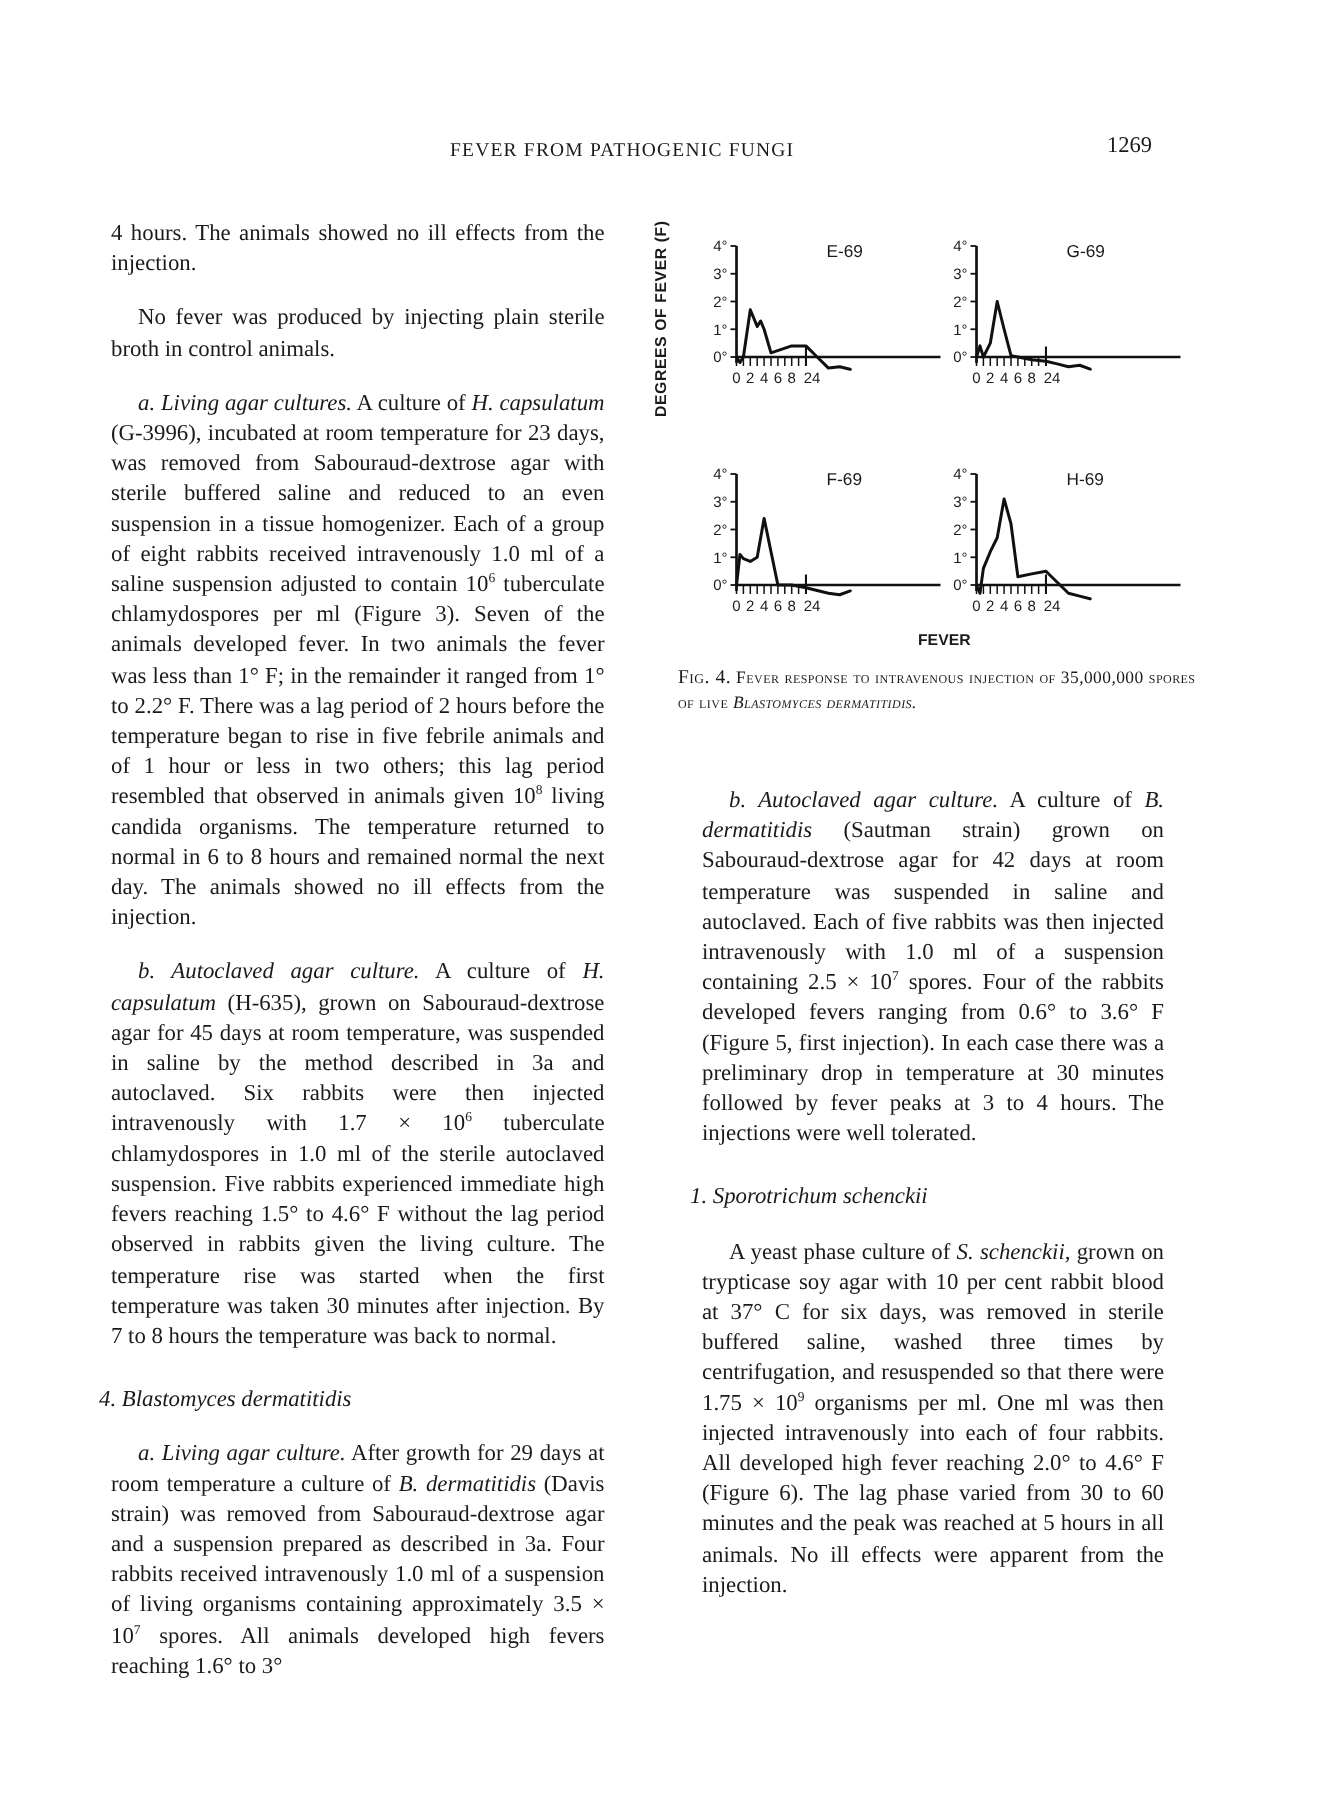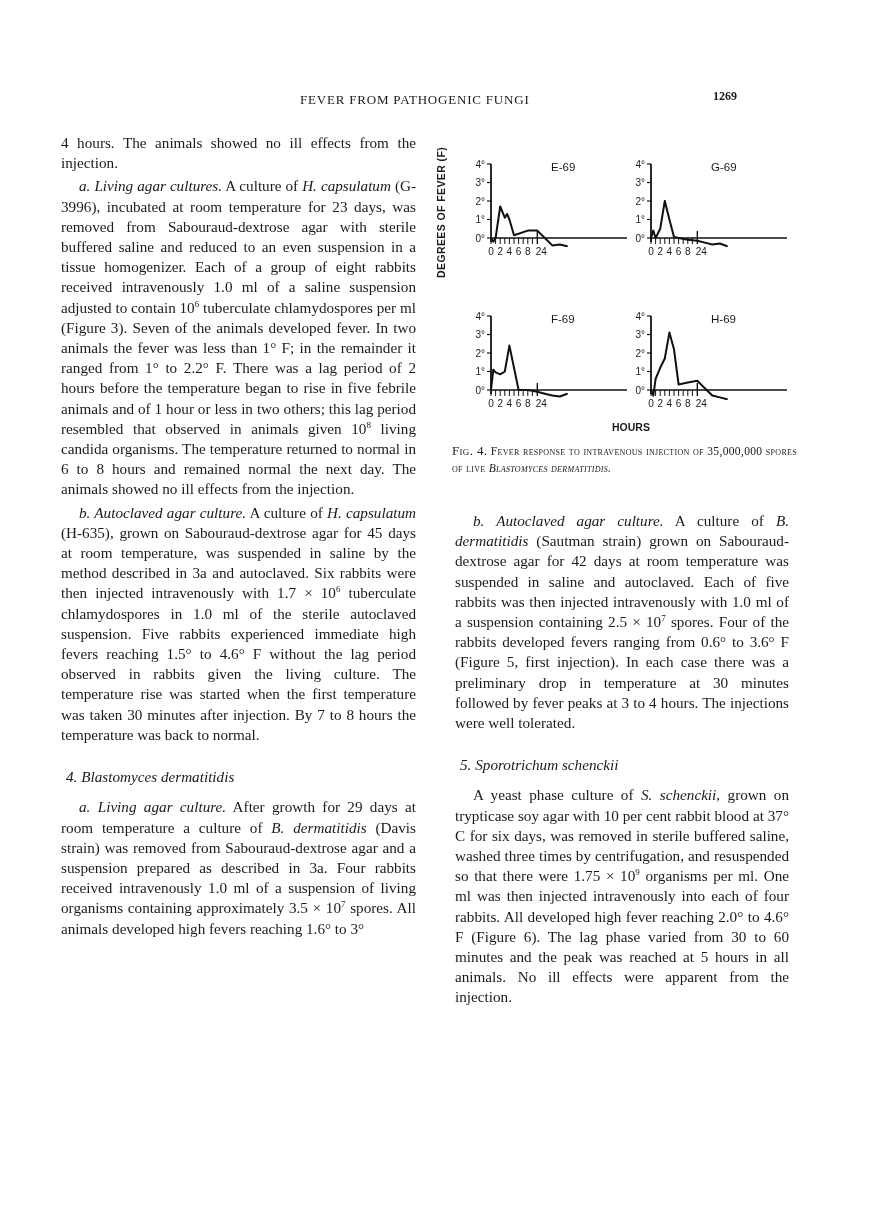--- a/index.html
+++ b/index.html
@@ -1,23 +1,23 @@
 <!DOCTYPE html>
 <html><head>
 <meta charset="utf-8">
 <style>
   html, body { margin:0; padding:0; background:#ffffff; }
   body { width:890px; height:1209px; position:relative; overflow:hidden;
          font-family:"Liberation Serif","DejaVu Serif",serif; color:#1a1a1a; }
   .running-head { position:absolute; top:92px; left:300px; font-size:13px; letter-spacing:0.8px; }
-  .page-num { position:absolute; top:89px; left:713px; font-size:12px;font-weight:bold; }
+  .page-num { position:absolute; top:89px; left:738px; font-size:15px; }
   .col { position:absolute; font-size:15.2px; line-height:20.2px; text-align:justify; }
   .col-left { left:58px; top:130px; width:361px; }
   .col-right { left:452px; top:508px; width:340px; }
-  .col p { margin:3px; text-indent:18px; }
+  .col p { margin:16px; text-indent:18px; }
   .col p.noindent { text-indent:0; }
   .col p span.i, .i { font-style:italic; }
   .heading { font-style:italic; margin:22px 0 10px 8px !important; text-indent:0 !important; }
   .heading.first { margin-top:20px !important; }
   .sup { font-size:9px; vertical-align:6px; line-height:0; }
   .figure { position:absolute; left:455px; top:128px; width:340px; height:310px; }
   .ylabel { position:absolute; left:-20px; top:150px; transform:rotate(-90deg); transform-origin:left top;
             font-family:"Liberation Sans","DejaVu Sans",sans-serif; font-size:10.5px; font-weight:bold; letter-spacing:0.4px; white-space:nowrap; }
   .xlabel { position:absolute; left:157px; top:293px; font-family:"Liberation Sans","DejaVu Sans",sans-serif; font-size:10.5px; font-weight:bold; }
   .panel { position:absolute; width:160px; height:140px; }
@@ -28,20 +28,21 @@
   .panel-title { font-family:"Liberation Sans","DejaVu Sans",sans-serif; font-size:11.5px; fill:#1a1a1a; }
 </style>
 </head>
 <body>
 
 <div class="running-head">FEVER FROM PATHOGENIC FUNGI</div>
 <div class="page-num">1269</div>
 
 <div class="col col-left">
   <p class="noindent">4 hours. The animals showed no ill effects from the injection.</p>
+  <p>No fever was produced by injecting plain sterile broth in control animals.</p>
   <p><span class="i">a. Living agar cultures.</span><span> A culture of </span><span class="i">H. capsulatum</span><span> (G-3996), incubated at room temperature for 23 days, was removed from Sabouraud-dextrose agar with sterile buffered saline and reduced to an even suspension in a tissue homogenizer. Each of a group of eight rabbits received intravenously 1.0 ml of a saline suspension adjusted to contain 10</span><span class="sup">6</span><span> tuberculate chlamydospores per ml (Figure 3). Seven of the animals developed fever. In two animals the fever was less than 1° F; in the remainder it ranged from 1° to 2.2° F. There was a lag period of 2 hours before the temperature began to rise in five febrile animals and of 1 hour or less in two others; this lag period resembled that observed in animals given 10</span><span class="sup">8</span><span> living candida organisms. The temperature returned to normal in 6 to 8 hours and remained normal the next day. The animals showed no ill effects from the injection.</span></p>
   <p><span class="i">b. Autoclaved agar culture.</span><span> A culture of </span><span class="i">H. capsulatum</span><span> (H-635), grown on Sabouraud-dextrose agar for 45 days at room temperature, was suspended in saline by the method described in 3a and autoclaved. Six rabbits were then injected intravenously with 1.7 × 10</span><span class="sup">6</span><span> tuberculate chlamydospores in 1.0 ml of the sterile autoclaved suspension. Five rabbits experienced immediate high fevers reaching 1.5° to 4.6° F without the lag period observed in rabbits given the living culture. The temperature rise was started when the first temperature was taken 30 minutes after injection. By 7 to 8 hours the temperature was back to normal.</span></p>
   <p class="heading">4. Blastomyces dermatitidis</p>
   <p><span class="i">a. Living agar culture.</span><span> After growth for 29 days at room temperature a culture of </span><span class="i">B. dermatitidis</span><span> (Davis strain) was removed from Sabouraud-dextrose agar and a suspension prepared as described in 3a. Four rabbits received intravenously 1.0 ml of a suspension of living organisms containing approximately 3.5 × 10</span><span class="sup">7</span><span> spores. All animals developed high fevers reaching 1.6° to 3°</span></p>
 </div>
 
 <div class="figure">
   <div class="ylabel">DEGREES OF FEVER (F)</div>
   <div class="panel" id="panel-0" style="left:14px; top:0px;"><svg width="160" height="140" viewBox="0 0 160 140">
         <line x1="22" y1="36" x2="22" y2="114" stroke="#111" stroke-width="1.8"></line>
@@ -224,22 +225,22 @@
         <circle cx="40.4" cy="52.65" r="0.6" fill="#111"></circle>
         <circle cx="45" cy="69.3" r="0.6" fill="#111"></circle>
         <circle cx="49.599999999999994" cy="104.45" r="0.6" fill="#111"></circle>
         <circle cx="58.8" cy="102.6" r="0.6" fill="#111"></circle>
         <circle cx="68.32" cy="100.75" r="0.6" fill="#111"></circle>
         <circle cx="75.82" cy="108.15" r="0.6" fill="#111"></circle>
         <circle cx="83.32" cy="115.55" r="0.6" fill="#111"></circle>
         <circle cx="90.82" cy="117.4" r="0.6" fill="#111"></circle>
         <circle cx="98.32" cy="119.25" r="0.6" fill="#111"></circle>
       </svg></div>
-  <div class="xlabel">HOURS</div>
+  <div class="xlabel">FEVER</div>
 </div>
 
 <div class="caption"><span class="sc" style="font-size:13px">Fig. 4.</span><span class="sc"> Fever response to intravenous injection of 35,000,000 spores of live </span><span class="i sc">Blastomyces dermatitidis.</span></div>
 
 <div class="col col-right">
   <p><span class="i">b. Autoclaved agar culture.</span><span> A culture of </span><span class="i">B. dermatitidis</span><span> (Sautman strain) grown on Sabouraud-dextrose agar for 42 days at room temperature was suspended in saline and autoclaved. Each of five rabbits was then injected intravenously with 1.0 ml of a suspension containing 2.5 × 10</span><span class="sup">7</span><span> spores. Four of the rabbits developed fevers ranging from 0.6° to 3.6° F (Figure 5, first injection). In each case there was a preliminary drop in temperature at 30 minutes followed by fever peaks at 3 to 4 hours. The injections were well tolerated.</span></p>
-  <p class="heading">5. Sporotrichum schenckii</p>
+  <p class="heading">1. Sporotrichum schenckii</p>
   <p><span>A yeast phase culture of </span><span class="i">S. schenckii,</span><span> grown on trypticase soy agar with 10 per cent rabbit blood at 37° C for six days, was removed in sterile buffered saline, washed three times by centrifugation, and resuspended so that there were 1.75 × 10</span><span class="sup">9</span><span> organisms per ml. One ml was then injected intravenously into each of four rabbits. All developed high fever reaching 2.0° to 4.6° F (Figure 6). The lag phase varied from 30 to 60 minutes and the peak was reached at 5 hours in all animals. No ill effects were apparent from the injection.</span></p>
 </div>
 
 </body></html>

